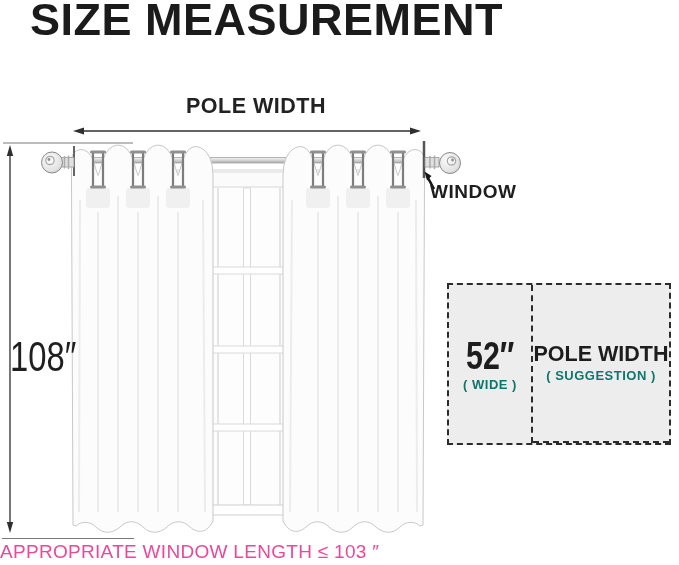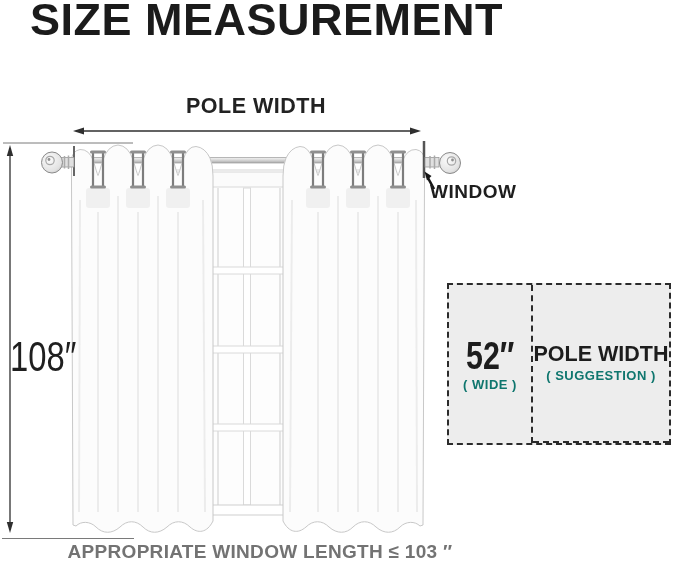--- a/index.html
+++ b/index.html
@@ -18,22 +18,22 @@
   }
   #bracket-label{
     left:430px;top:182px;font-size:19px;font-weight:bold;color:#1e1e1e;
     line-height:1;white-space:nowrap;letter-spacing:0.5px;
   }
   #height-label{
     left:10px;top:336px;font-size:42px;font-weight:400;color:#1f1f1f;line-height:1;
     transform:scaleX(0.78);transform-origin:left center;white-space:nowrap;
   }
   #caption{
-    left:0px;top:542px;width:520px;text-align:center;font-size:19px;font-weight:bold;
-    color:#737373;line-height:1;letter-spacing:0.3px;white-space:nowrap;
+    left:0px;top:542px;width:520px;text-align:left;font-size:19px;font-weight:normal;
+    color:#ec4899;line-height:1;letter-spacing:0.3px;white-space:nowrap;
   }
   
   #spec-table{
     left:447px;top:283px;width:224px;height:162px;box-sizing:border-box;
     border:2px dashed #2b2b2b;background:#ededed;display:flex;
   }
   #spec-table .cell-left{
     width:84px;box-sizing:border-box;border-right:2px dashed #2b2b2b;
     display:flex;flex-direction:column;align-items:center;justify-content:center;gap:3px;
   }

